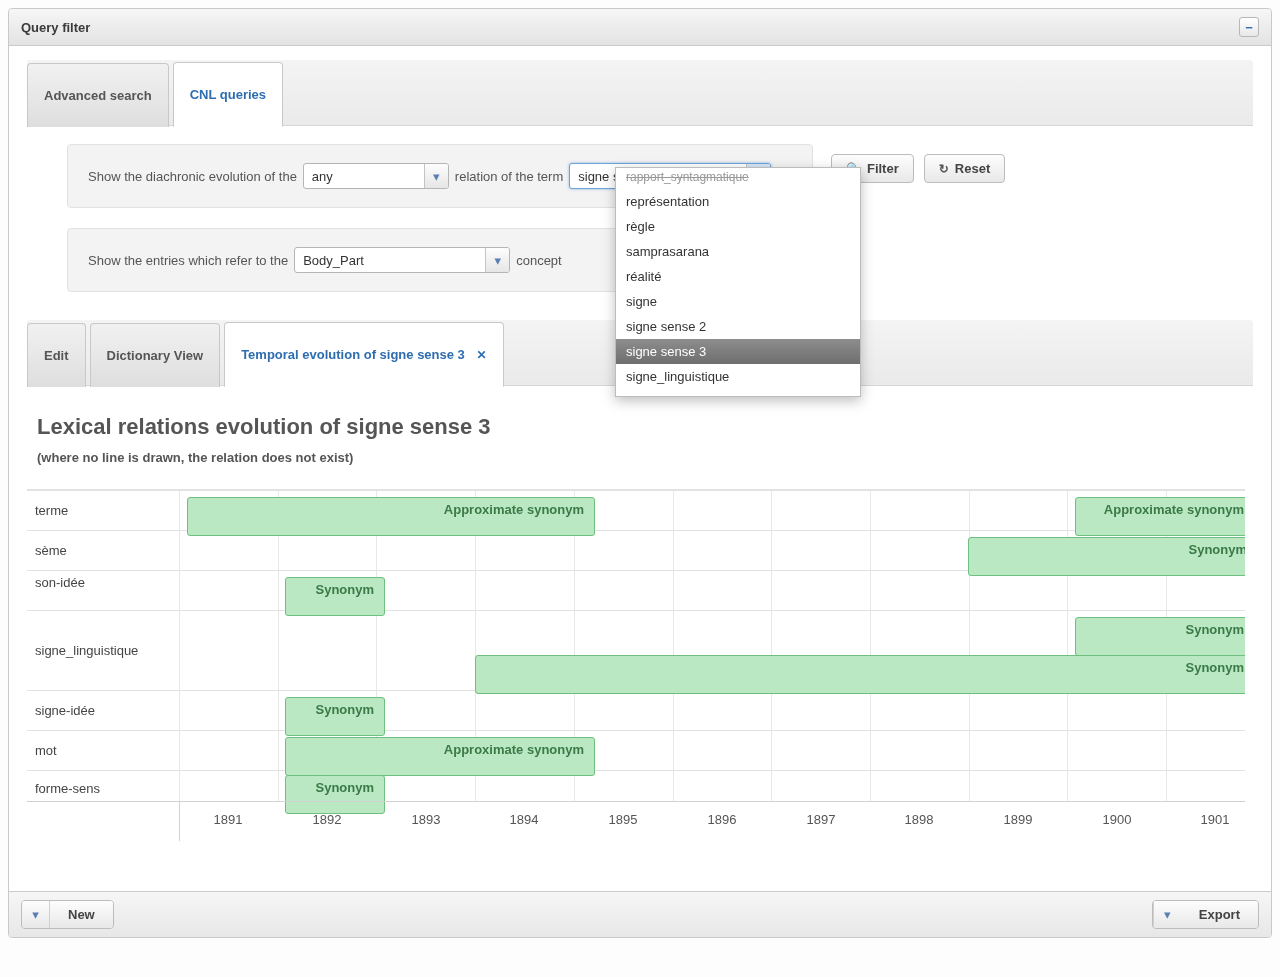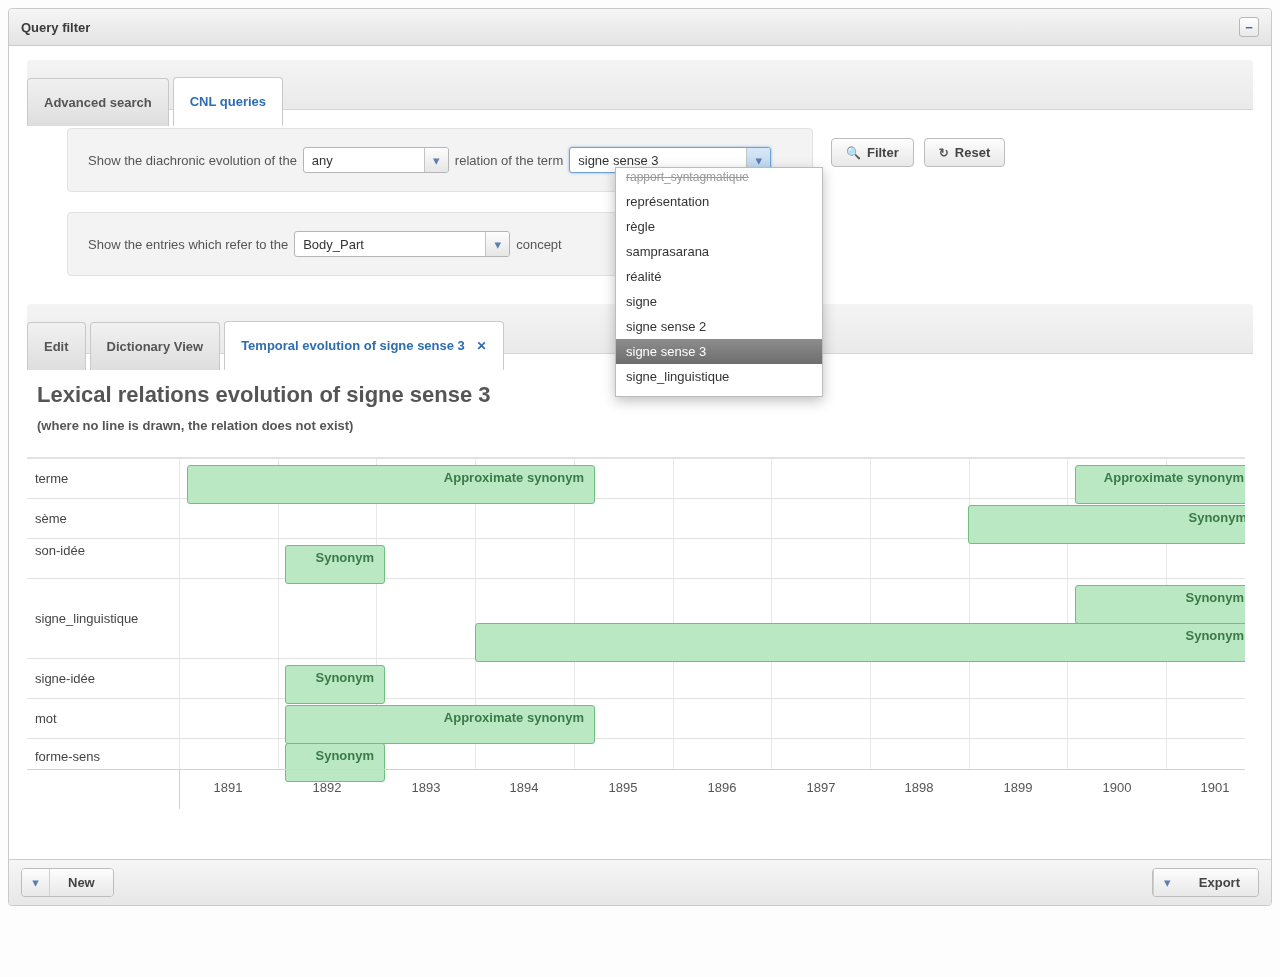--- a/index.html
+++ b/index.html
@@ -45,31 +45,31 @@
 
   
   .tabstrip {
     display:flex;
     border-bottom: 1px solid #d6d6d6;
     background: linear-gradient(#f4f4f4,#eaeaea);
     border-radius: 3px 3px 0 0;
     align-items: flex-end;
   }
   .tabstrip .tab {
-    padding: 16px 16px;
+    padding: 24px 16px;
     border: 1px solid #c8c8c8;
     border-bottom: none;
     background: linear-gradient(#f1f1f1,#dedede);
     border-radius: 4px 4px 0 0;
     margin-right: 4px;
     font-weight: bold;
     color: #555;
     cursor: pointer;
     position: relative;
-    top: 17px;
+    top: 2px;
   }
   .tabstrip .tab.active {
     background: #fff;
     color: #2d6db0;
     border-bottom: 1px solid #fff;
   }
   .tabstrip .tab .close {
     margin-left: 8px;
     color: #2d6db0;
     font-weight: bold;
@@ -138,21 +138,21 @@
     vertical-align: middle;
   }
 
   .tab-row2-wrap { margin-top: 2px; }
 
   
   .dropdown {
     position:absolute;
     left: 606px;
     top: 158px;
-    width: 208px;
+    width: 246px;
     background:#fff;
     border:1px solid #bcbcbc;
     box-shadow: 0 4px 12px rgba(0,0,0,.25);
     z-index: 50;
     max-height: 230px;
     overflow:hidden;
   }
   .dropdown .scroll { max-height: 230px; overflow-y: scroll; }
   .dropdown .opt {
     padding: 5px 10px;

